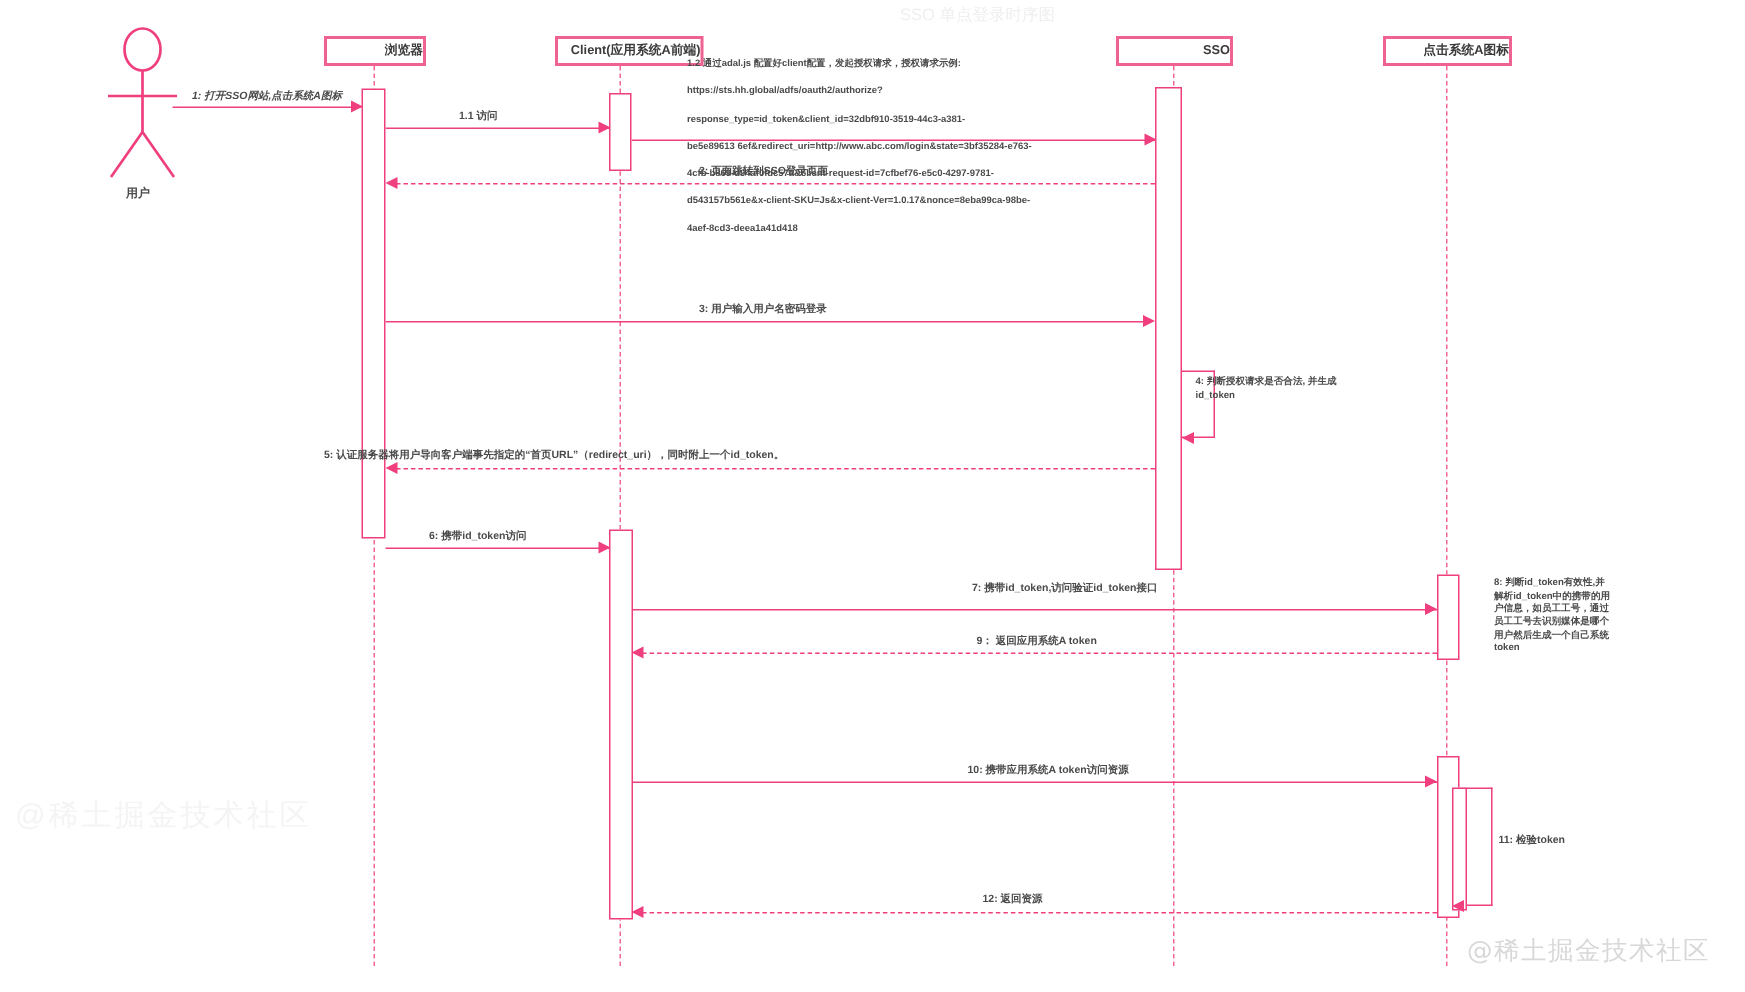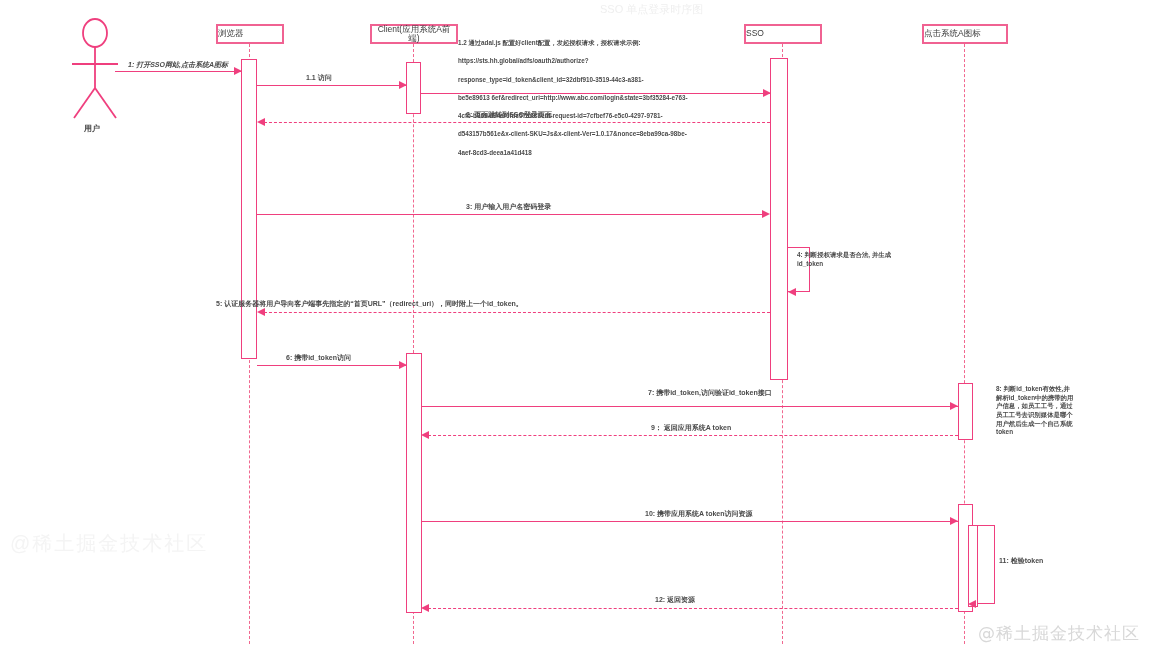--- a/index.html
+++ b/index.html
@@ -24,24 +24,24 @@
     border-left: 1px dashed #f1678f;
     z-index: 1;
   }
   .participant-box {
     position: absolute;
     box-sizing: border-box;
     border: 2px solid #f06292;
     background: #ffffff;
     color: #3b3b3b;
     font-size: 8.5px;
-    font-weight: normal;
+    font-weight: bold;
     display: flex;
     align-items: center;
-    justify-content: flex-start;
+    justify-content: flex-end;
     text-align: center;
     line-height: 1.1;
     z-index: 4;
   }
   .activation {
     position: absolute;
     box-sizing: border-box;
     border: 1.6px solid #ef3f7e;
     background: #ffffff;
     z-index: 3;
@@ -156,21 +156,21 @@
     <line x1="27" y1="29" x2="27" y2="70" stroke="#ef3f7e" stroke-width="1.8"></line>
     <line x1="4" y1="46" x2="50" y2="46" stroke="#ef3f7e" stroke-width="1.8"></line>
     <line x1="27" y1="70" x2="6" y2="100" stroke="#ef3f7e" stroke-width="1.8"></line>
     <line x1="27" y1="70" x2="48" y2="100" stroke="#ef3f7e" stroke-width="1.8"></line>
   </svg>
   <div class="actor-label" style="left:84px; top:123px;">用户</div>
 
   <div class="participant-box" style="left:216px; top:24px; width:68px; height:20px;">
     <span>浏览器</span>
   </div>
-  <div class="participant-box" style="left:370px; top:24px; width:88px; height:20px;">
+  <div class="participant-box" style="left:370px; top:24px; width:99px; height:20px;">
     <span>Client(应用系统A前端)</span>
   </div>
   <div class="participant-box" style="left:744px; top:24px; width:78px; height:20px;">
     <span>SSO</span>
   </div>
   <div class="participant-box" style="left:922px; top:24px; width:86px; height:20px;">
     <span>点击系统A图标</span>
   </div>
 
   <div class="lifeline" style="left:249px; top:44px; height:600px;"></div>

